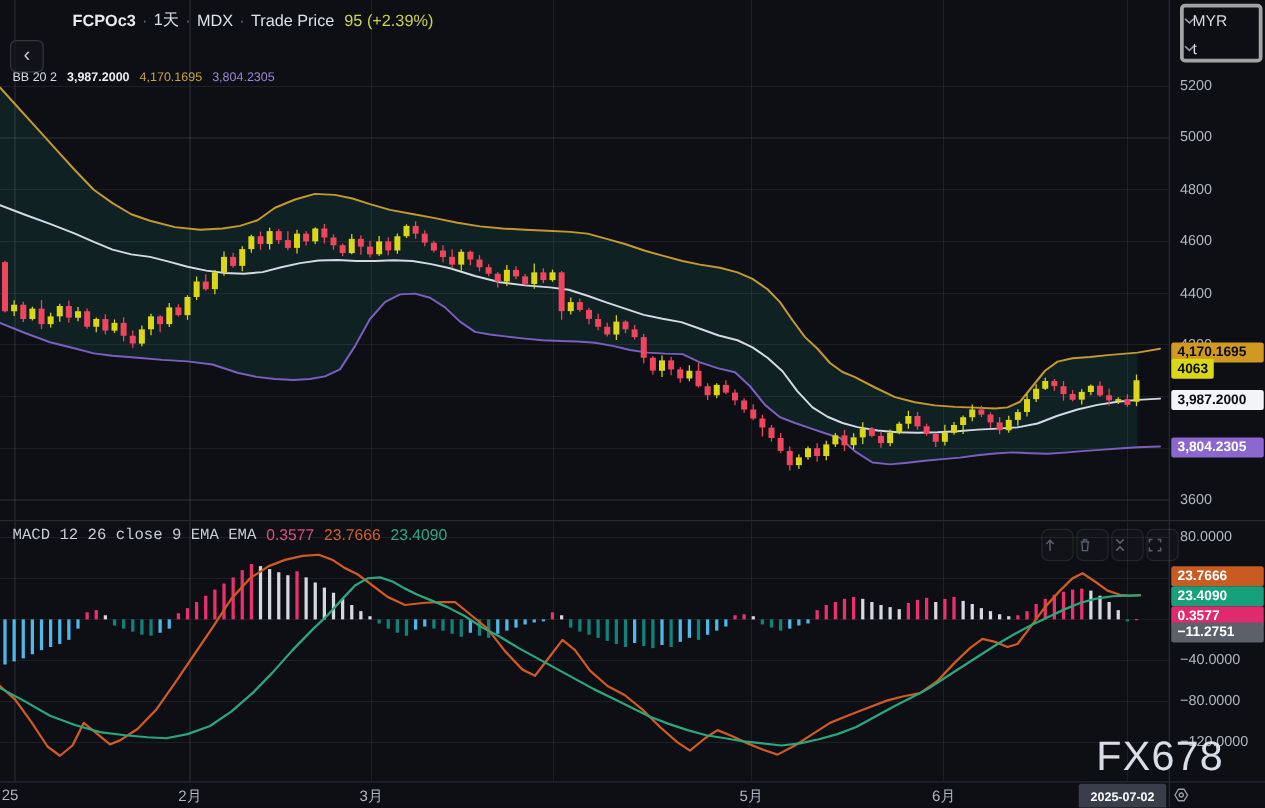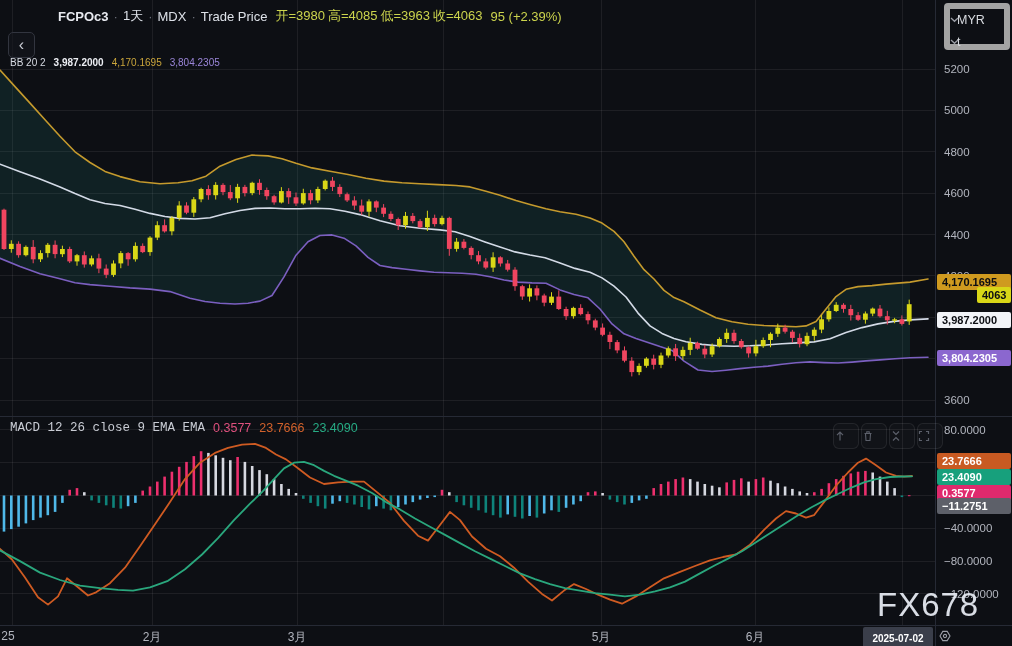--- a/index.html
+++ b/index.html
@@ -25,21 +25,21 @@
   
   #axis-col{position:absolute;left:936px;top:0;width:76px;height:646px;z-index:4;}
   .tick{position:absolute;left:8px;height:14px;line-height:14px;font-size:11.5px;color:#b2b5be;}
   .badge{position:absolute;left:1px;height:16px;line-height:16px;font-size:11px;font-weight:700;
     border-radius:2px;padding:0 5px;box-sizing:border-box;z-index:6;}
   .badge.full{width:74px;}
   
   .vline{position:absolute;background:#262a35;width:1px;top:0;height:646px;z-index:5;}
   .hline{position:absolute;background:#262a35;height:1px;left:0;width:1012px;z-index:5;}
   
-  #cur-box{position:absolute;left:944px;top:3px;width:66px;height:47px;border:6px solid #a3a3a3;border-radius:4px;
+  #cur-box{position:absolute;left:944px;top:3px;width:66px;height:47px;border:3px solid #a3a3a3;border-radius:4px;
     box-sizing:border-box;z-index:9;background:#0d0f14;}
   .cur-row{height:22px;display:flex;align-items:center;justify-content:space-between;padding:0 7px;cursor:pointer;}
   .cur-row .txt{color:#d8dbe0;font-size:12.5px;}
   
   #time-axis{position:absolute;left:0;top:626px;width:1012px;height:20px;z-index:6;}
   .tlabel{position:absolute;top:3px;transform:translateX(-50%);font-size:12px;color:#b2b5be;}
   #date-badge{position:absolute;left:863px;top:1px;width:70px;height:23px;background:#3a3e4a;color:#fff;
     font-size:10px;font-weight:700;display:flex;align-items:center;justify-content:center;border-radius:2px;}
   #corner-cell{position:absolute;left:937px;top:0;width:75px;height:20px;display:flex;align-items:center;justify-content:center;cursor:pointer;}
   
@@ -471,21 +471,20 @@
   <div class="hline" style="top:625px"></div>
 
   <div id="header">
     <span class="sym">FCPOc3</span>
     <span class="dot">·</span>
     <span class="piece">1天</span>
     <span class="dot">·</span>
     <span class="piece">MDX</span>
     <span class="dot">·</span>
     <span class="piece">Trade Price</span>
-    <span id="header-ohlc"><span class="ohlc">开=3980</span><span class="ohlc">高=4085</span><span class="ohlc">低=3963</span><span class="ohlc">收=4063</span></span>
     <span class="ohlc">95 (+2.39%)</span>
   </div>
 
   <div id="back-btn">
     <span>‹</span>
   </div>
 
   <div id="bb-row">
     <span class="lbl">BB 20 2</span>
     <span style="color:#eceef3;font-weight:700">3,987.2000</span>
@@ -531,21 +530,21 @@
       <div class="tick" style="top: 310.25px;">4000</div>
       <div class="tick" style="top: 351.625px;">3800</div>
       <div class="tick" style="top: 393px;">3600</div>
       <div class="tick" style="top: 422.9px;">80.0000</div>
       <div class="tick" style="top: 455.7px;">40.0000</div>
       <div class="tick" style="top: 488.5px;">0.0000</div>
       <div class="tick" style="top: 521.3px;">−40.0000</div>
       <div class="tick" style="top: 554.1px;">−80.0000</div>
       <div class="tick" style="top: 586.9px;">−120.0000</div>
       <div class="badge full" style="top: 274.046px; background: rgb(207, 154, 31); color: rgb(11, 13, 18);">4,170.1695</div>
-      <div class="badge" style="top: 287px; background: rgb(217, 215, 23); color: rgb(11, 13, 18); margin-left: 40px;">4063</div>
+      <div class="badge" style="top: 287px; background: rgb(217, 215, 23); color: rgb(11, 13, 18);">4063</div>
       <div class="badge full" style="top: 311.898px; background: rgb(242, 244, 248); color: rgb(11, 13, 18);">3,987.2000</div>
       <div class="badge full" style="top: 349.75px; background: rgb(139, 103, 207); color: rgb(255, 255, 255);">3,804.2305</div>
       <div class="badge full" style="top: 453px; background: rgb(200, 90, 34); color: rgb(255, 255, 255);">23.7666</div>
       <div class="badge full" style="top: 469px; background: rgb(23, 160, 124); color: rgb(255, 255, 255);">23.4090</div>
       <div class="badge full" style="top: 485px; background: rgb(223, 42, 109); color: rgb(255, 255, 255);">0.3577</div>
       <div class="badge full" style="top: 498px; background: rgb(93, 96, 105); color: rgb(255, 255, 255);">−11.2751</div>
     </div>
 
   <div id="cur-box">
     <div class="cur-row">

